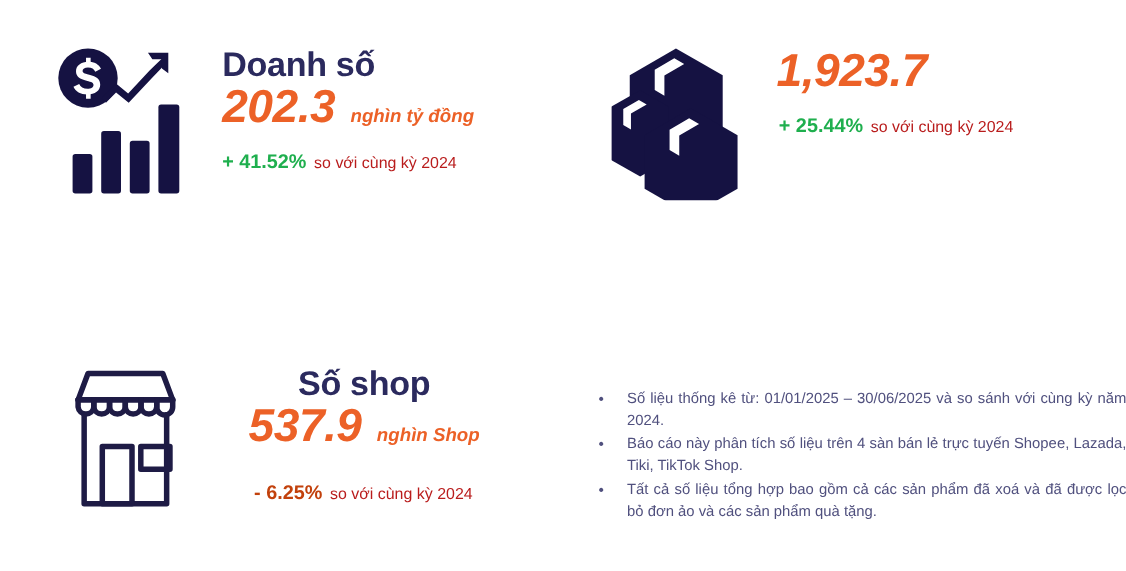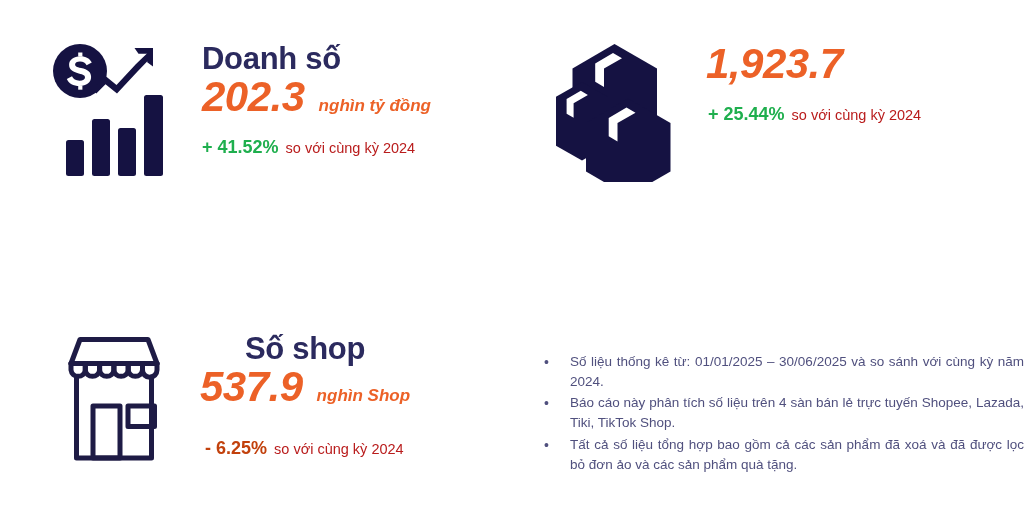--- a/index.html
+++ b/index.html
@@ -53,21 +53,21 @@
   
   #card-revenue { left: 52px;  top: 40px;  }
   #card-revenue .kpi-body  { margin-left: 20px; padding-top: 2px; }
   #card-revenue .kpi-deltarow { margin-top: 17px; }
 
   #card-volume  { left: 556px; top: 40px;  }
   #card-volume .kpi-body   { margin-left: 24px; padding-top: 2px; }
   #card-volume .kpi-title  { text-align: center; }
   #card-volume .kpi-deltarow { margin-top: 17px; margin-left: 2px; }
 
-  #card-shops   { left: 50px;  top: 330px; }
+  #card-shops   { left: 50px;  top: 330px; gap: 26px; }
   #card-shops .kpi-body    { margin-left: 22px; padding-top: 2px; }
   #card-shops .kpi-title   { text-align: center; }
   #card-shops .kpi-deltarow { margin-top: 28px; margin-left: 5px; }
 
   
   #notes { position: absolute; left: 536px; top: 352px; width: 488px; }
   .note-item { display: flex; align-items: flex-start; margin-bottom: 2px; }
   .note-bullet {
     flex: 0 0 auto;
     width: 34px;

